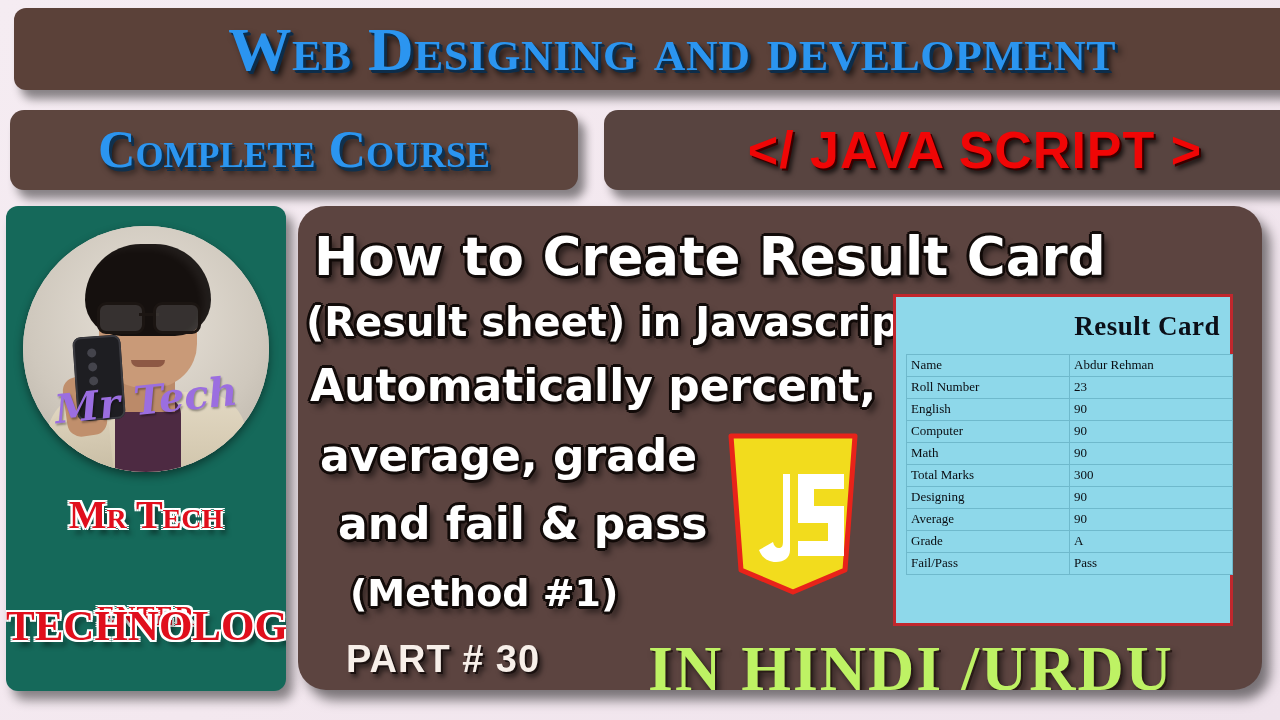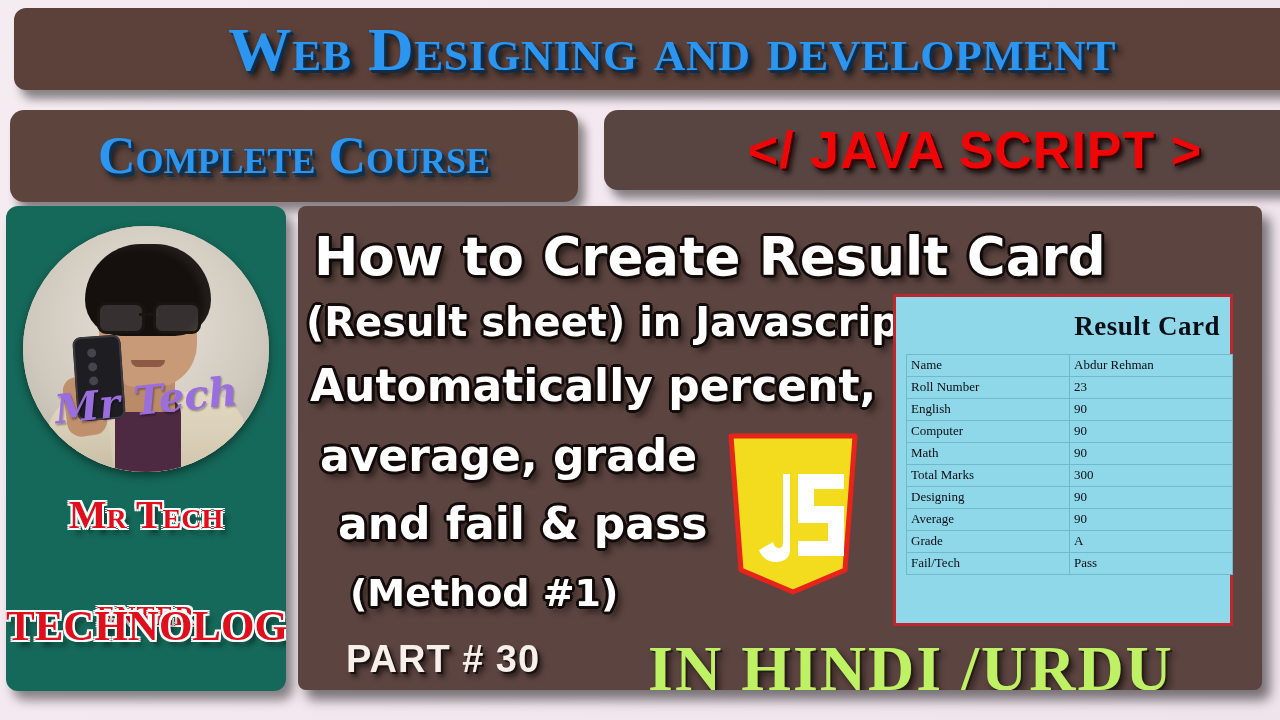--- a/index.html
+++ b/index.html
@@ -57,21 +57,21 @@
     white-space: nowrap;
     line-height: 1;
     transform: scaleX(1.02);
   }
 
   
   #course-plaque {
     left: 10px;
     top: 110px;
     width: 568px;
-    height: 92px;
+    height: 80px;
     background: #5d453e;
   }
   #course-plaque .txt {
     font-family: "Liberation Serif", "DejaVu Serif", serif;
     font-variant: small-caps;
     font-weight: bold;
     font-size: 52px;
     color: #2b95f0;
     text-shadow:
        2px 2px 0 #10314e,
@@ -260,21 +260,21 @@
   }
 
   
   #main-panel {
     position: absolute;
     left: 298px;
     top: 206px;
     width: 964px;
     height: 484px;
     background: #5c4440;
-    border-radius: 8px;
+    border-radius: 28px;
     box-shadow: 8px 10px 12px rgba(0,0,0,0.5);
     overflow: hidden;
   }
 
   .hl {
     position: absolute;
     color: #ffffff;
     font-family: "DejaVu Sans", "Liberation Sans", sans-serif;
     font-weight: bold;
     white-space: nowrap;
@@ -475,21 +475,21 @@
             </tr>
             <tr>
               <td class="k">Average</td>
               <td class="v">90</td>
             </tr>
             <tr>
               <td class="k">Grade</td>
               <td class="v">A</td>
             </tr>
             <tr>
-              <td class="k">Fail/Tech</td>
+              <td class="k">Fail/Pass</td>
               <td class="v">Pass</td>
             </tr>
           </tbody>
       </table>
     </div>
 
   </div>
 </div>
 
 </body></html>

